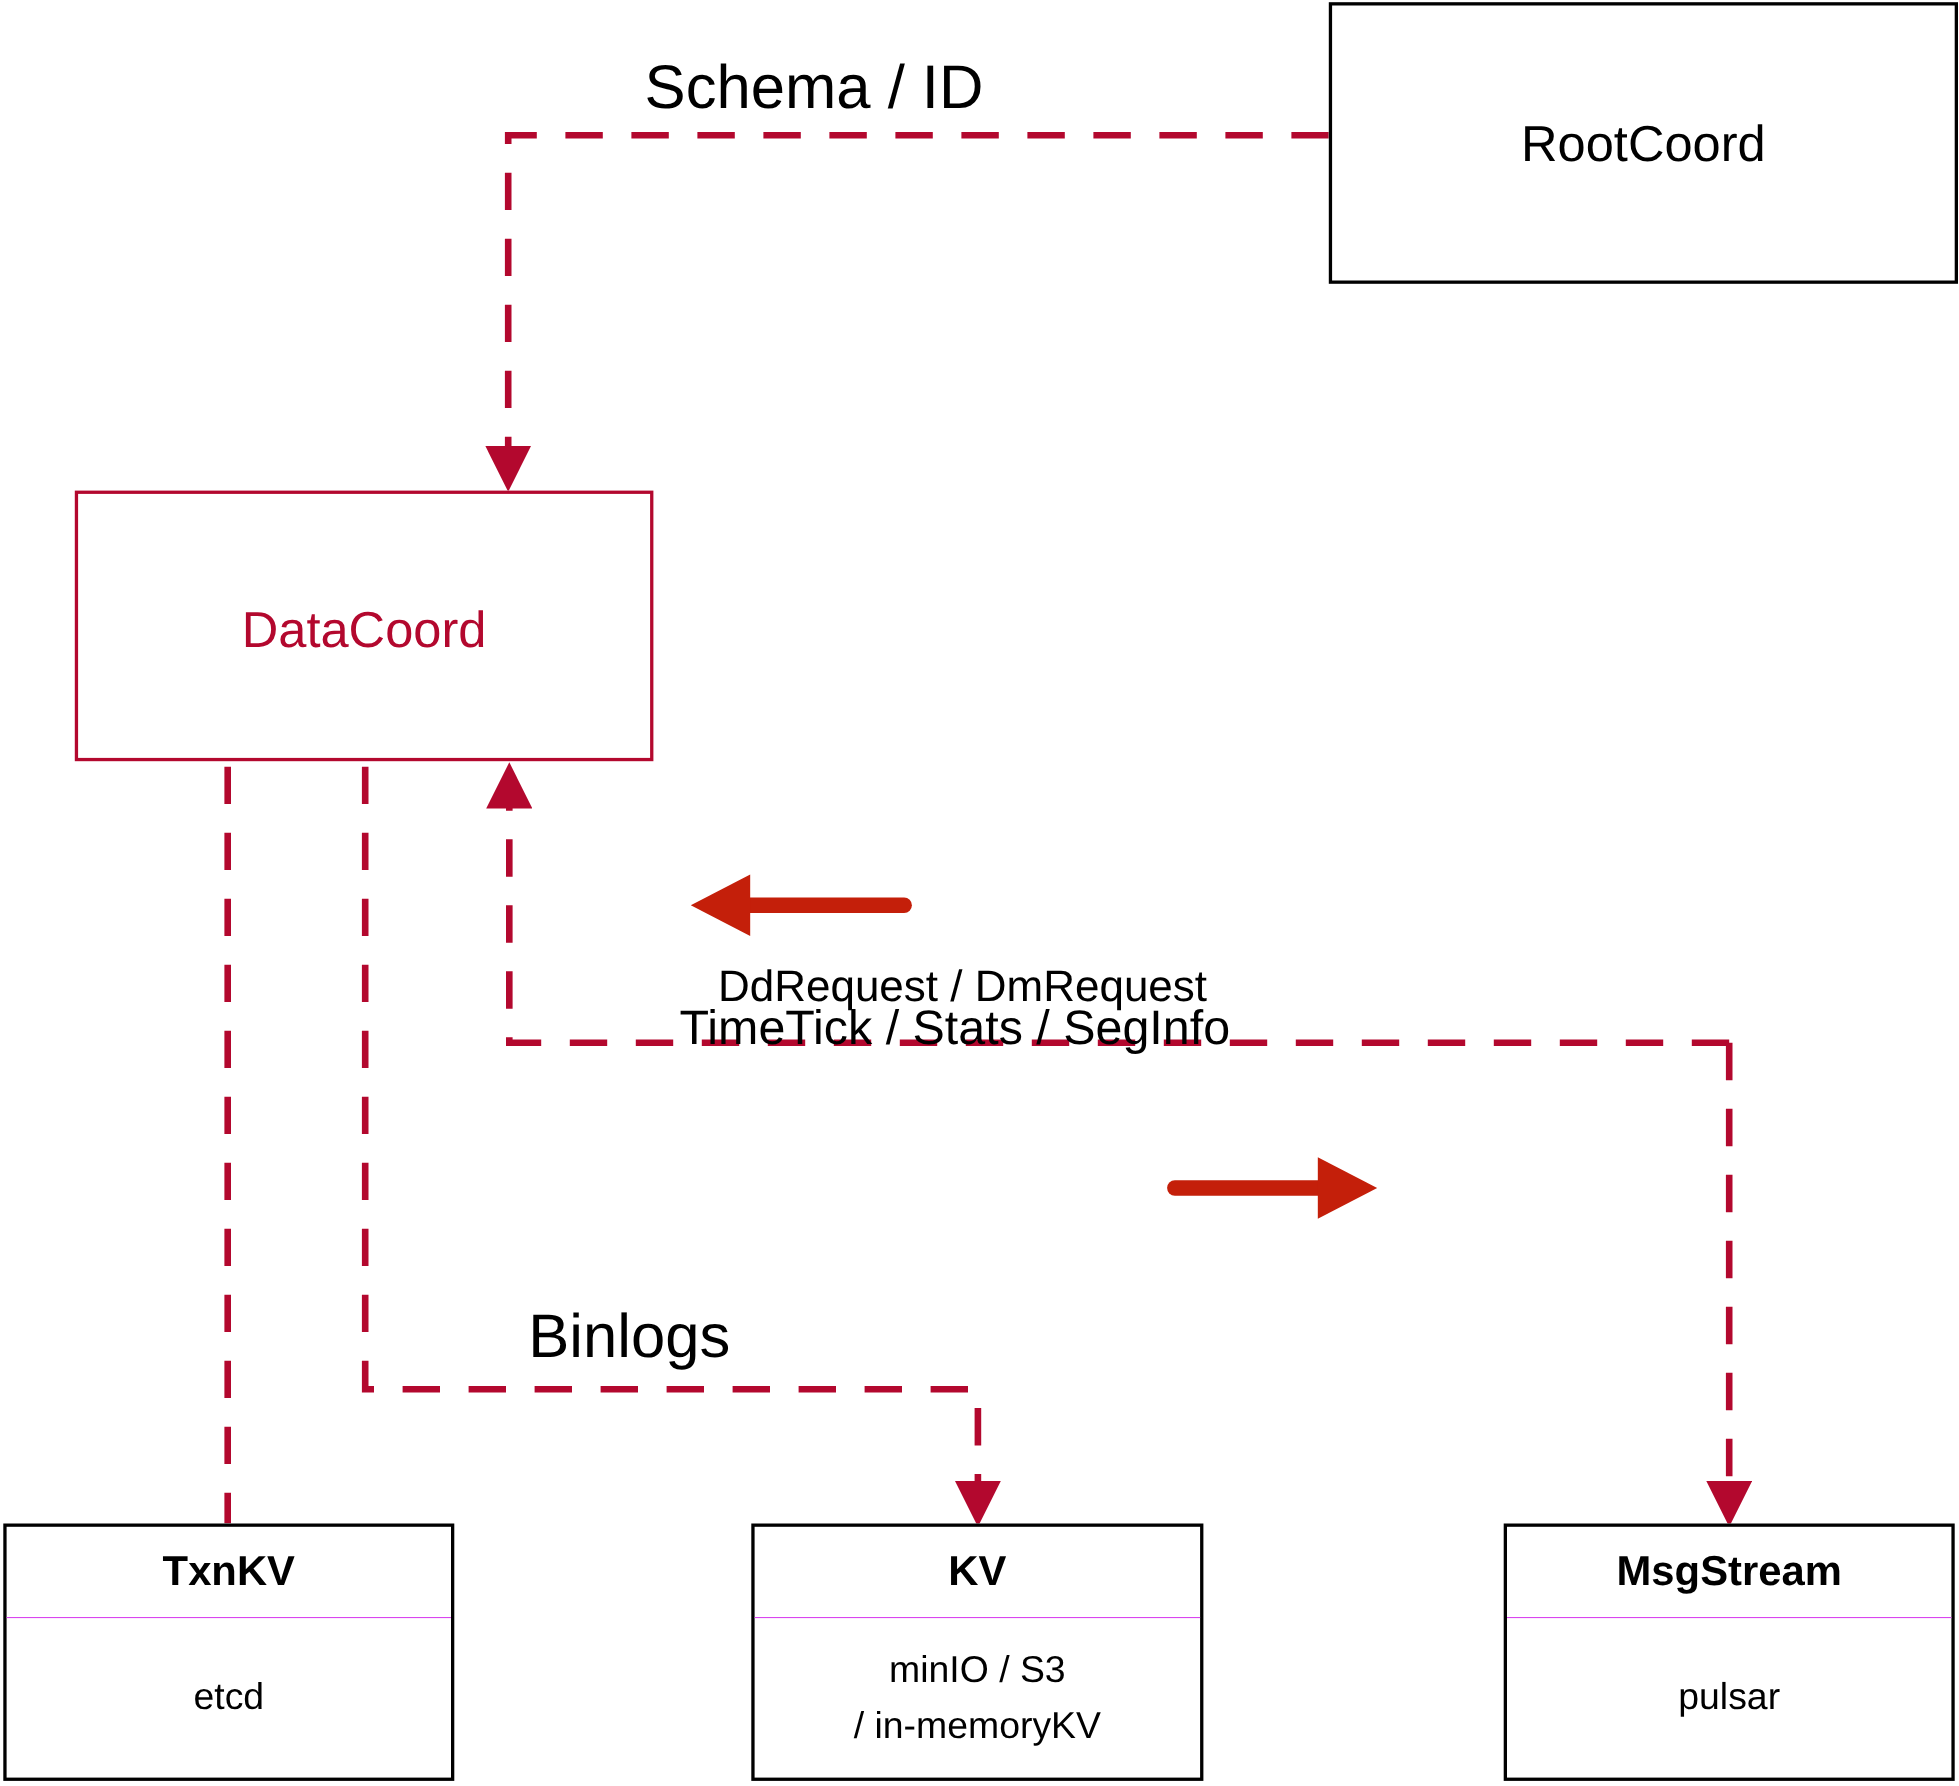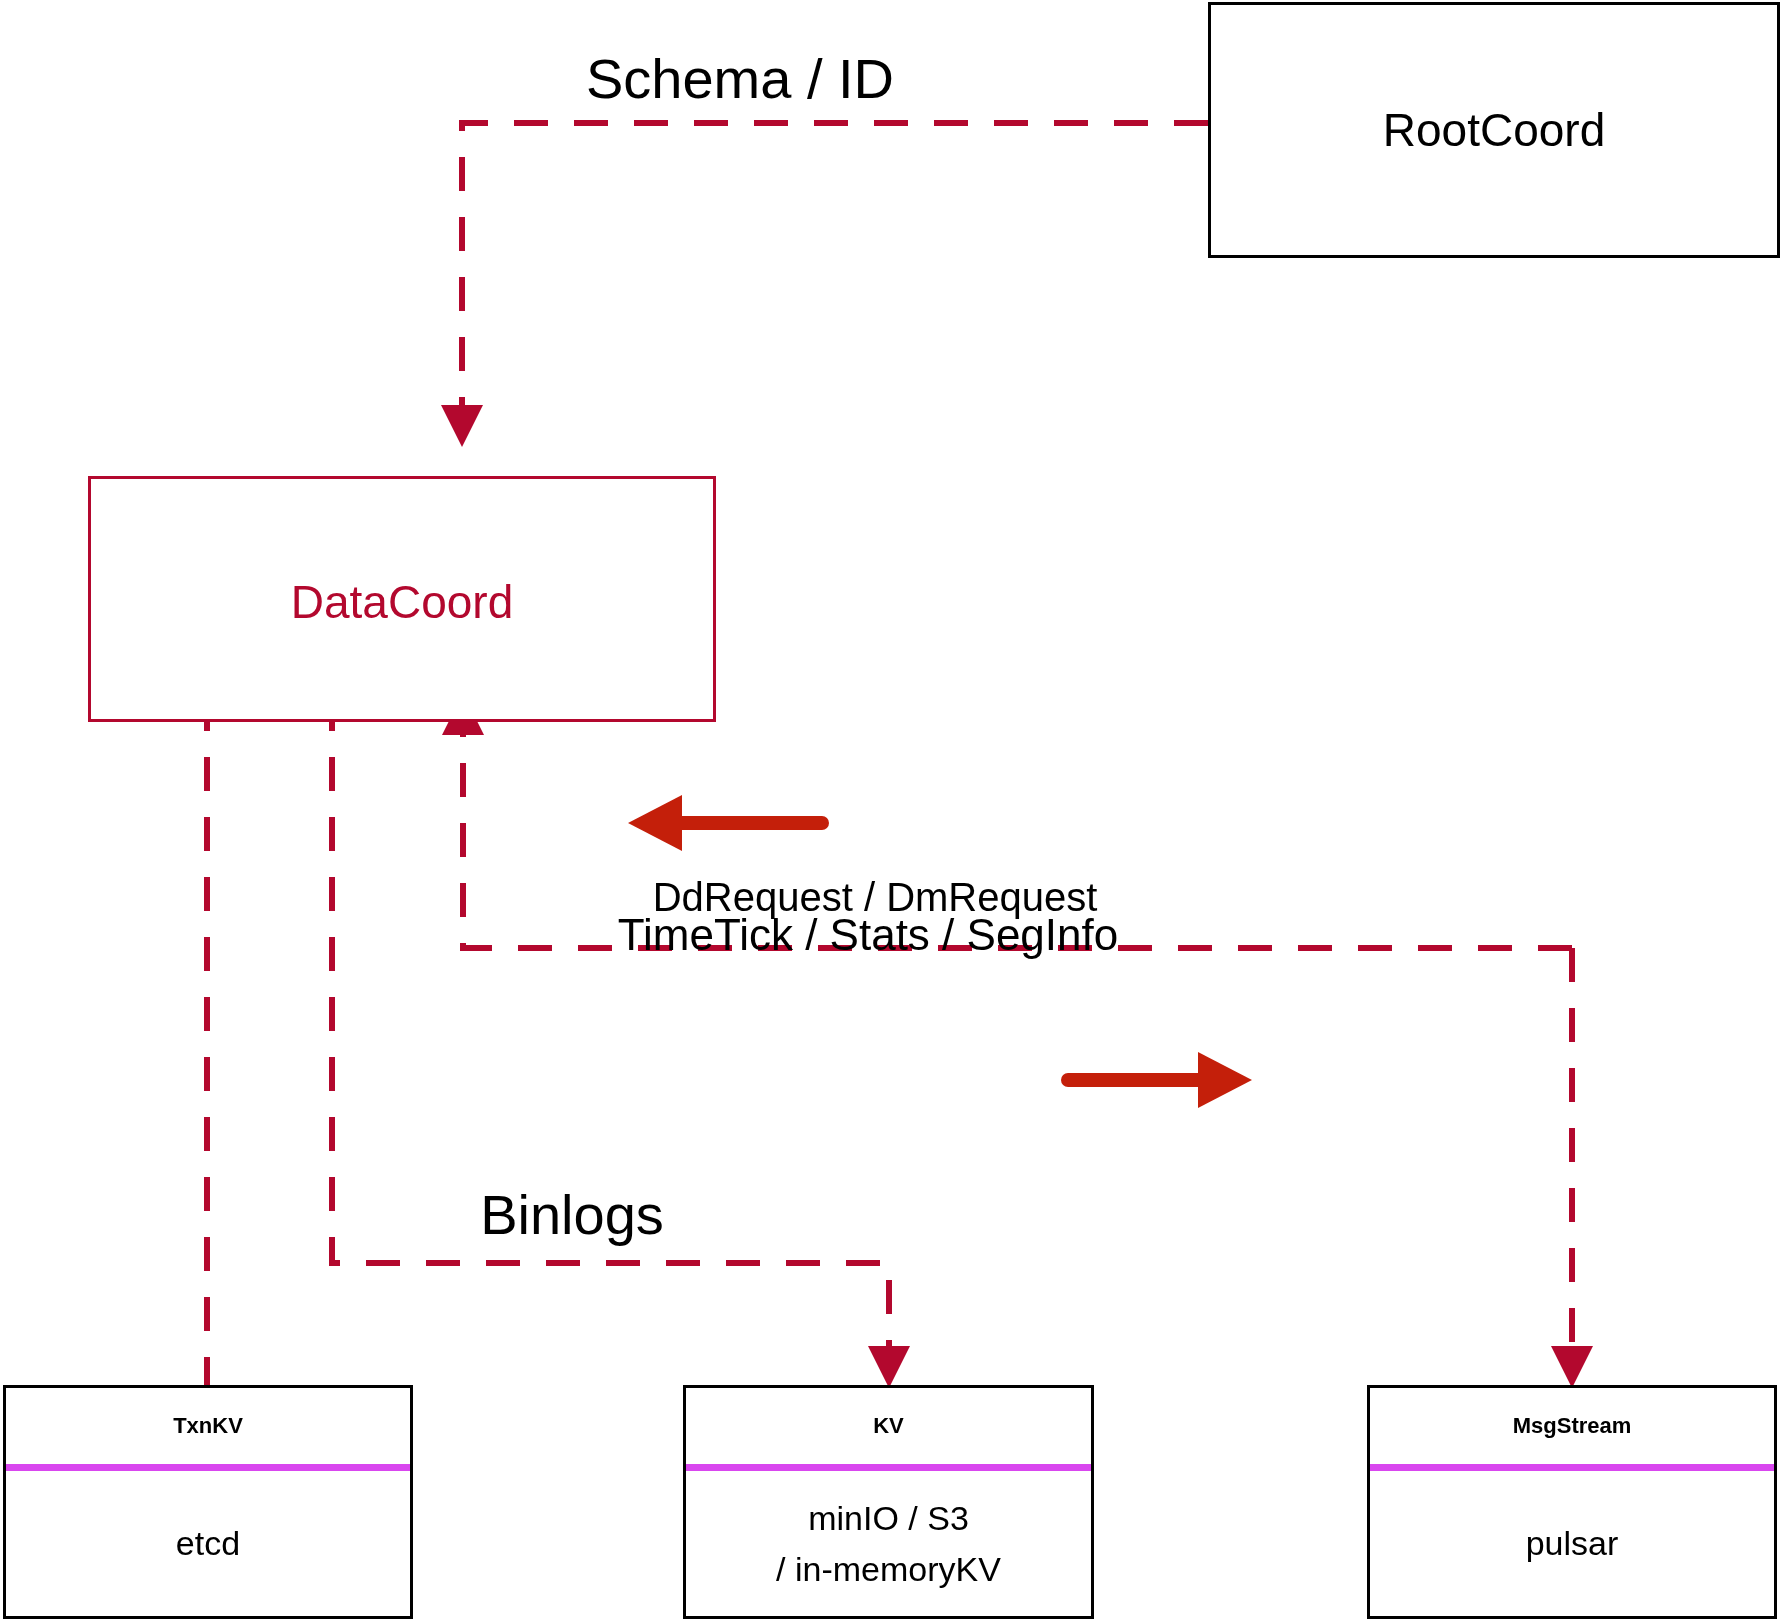--- a/index.html
+++ b/index.html
@@ -41,25 +41,25 @@
     font-size: 46px;
     color: #b3082e;
   }
   .split-head {
     position: absolute;
     left: 0;
     top: 0;
     width: 100%;
     height: 83px;
     box-sizing: border-box;
-    border-bottom: 7px solid #d946ef;
+    border-bottom: 1px solid #d946ef;
     display: flex;
     align-items: center;
     justify-content: center;
-    font-size: 22px;
+    font-size: 38px;
     font-weight: bold;
     color: #000000;
   }
   .split-body {
     position: absolute;
     left: 0;
     top: 83px;
     width: 100%;
     bottom: 0;
     display: flex;
@@ -120,21 +120,21 @@
     <g>
       <line x1="1068" y1="1080" x2="1215" y2="1080" stroke="#c41f0a" stroke-width="14" stroke-linecap="round"></line>
       <path d="M 1252 1080 L 1198 1052 L 1198 1108 z" fill="#c41f0a"></path>
     </g>
   </svg>
 
   <div class="node-box node-plain" style="left:1208px; top:2px; width:572px; height:256px;text-align:center;">
     <div class="plain-title">RootCoord</div>
   </div>
 
-  <div class="node-box node-datacoord" style="left:68px; top:476px; width:628px; height:246px;margin-left:20px;">
+  <div class="node-box node-datacoord" style="left:68px; top:446px; width:526px; height:246px;">
     <div class="node-label-center" style="top:96px;">DataCoord</div>
   </div>
 
   <div class="node-box node-plain" style="left:3px; top:1385px; width:410px; height:234px;">
     <div class="split-head">TxnKV</div>
     <div class="split-body">
       <span>etcd</span>
     </div>
   </div>
 

